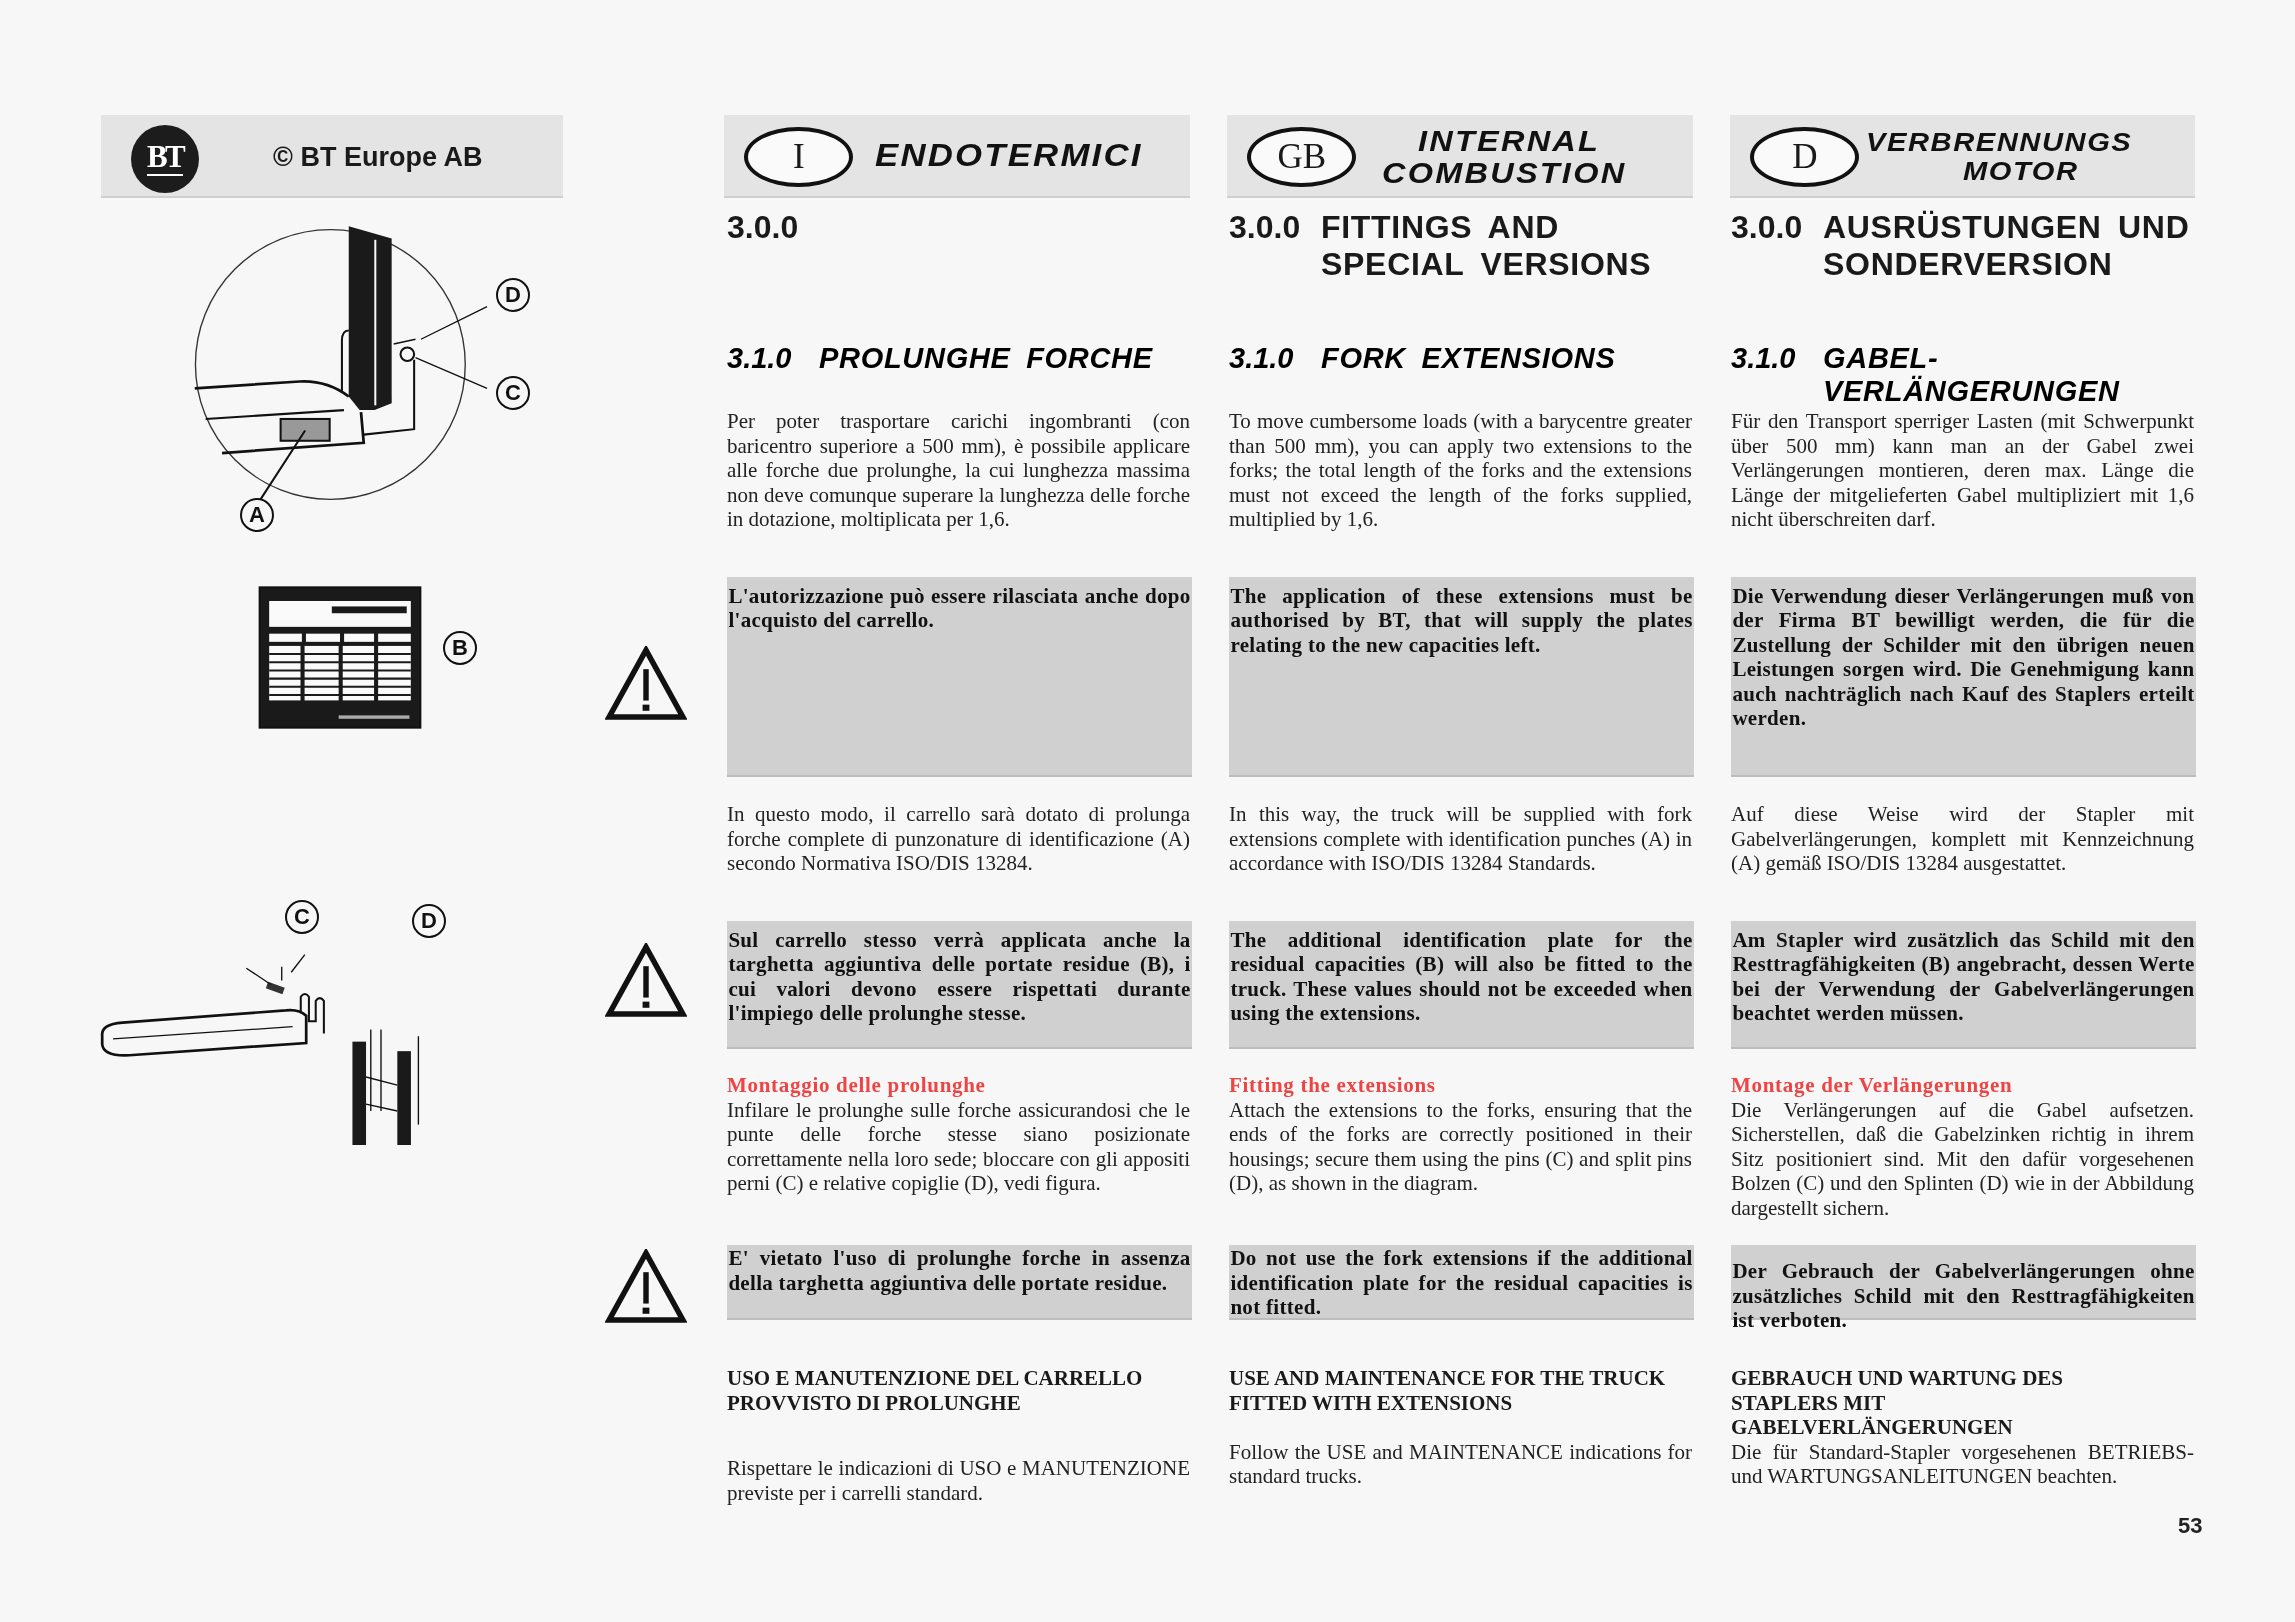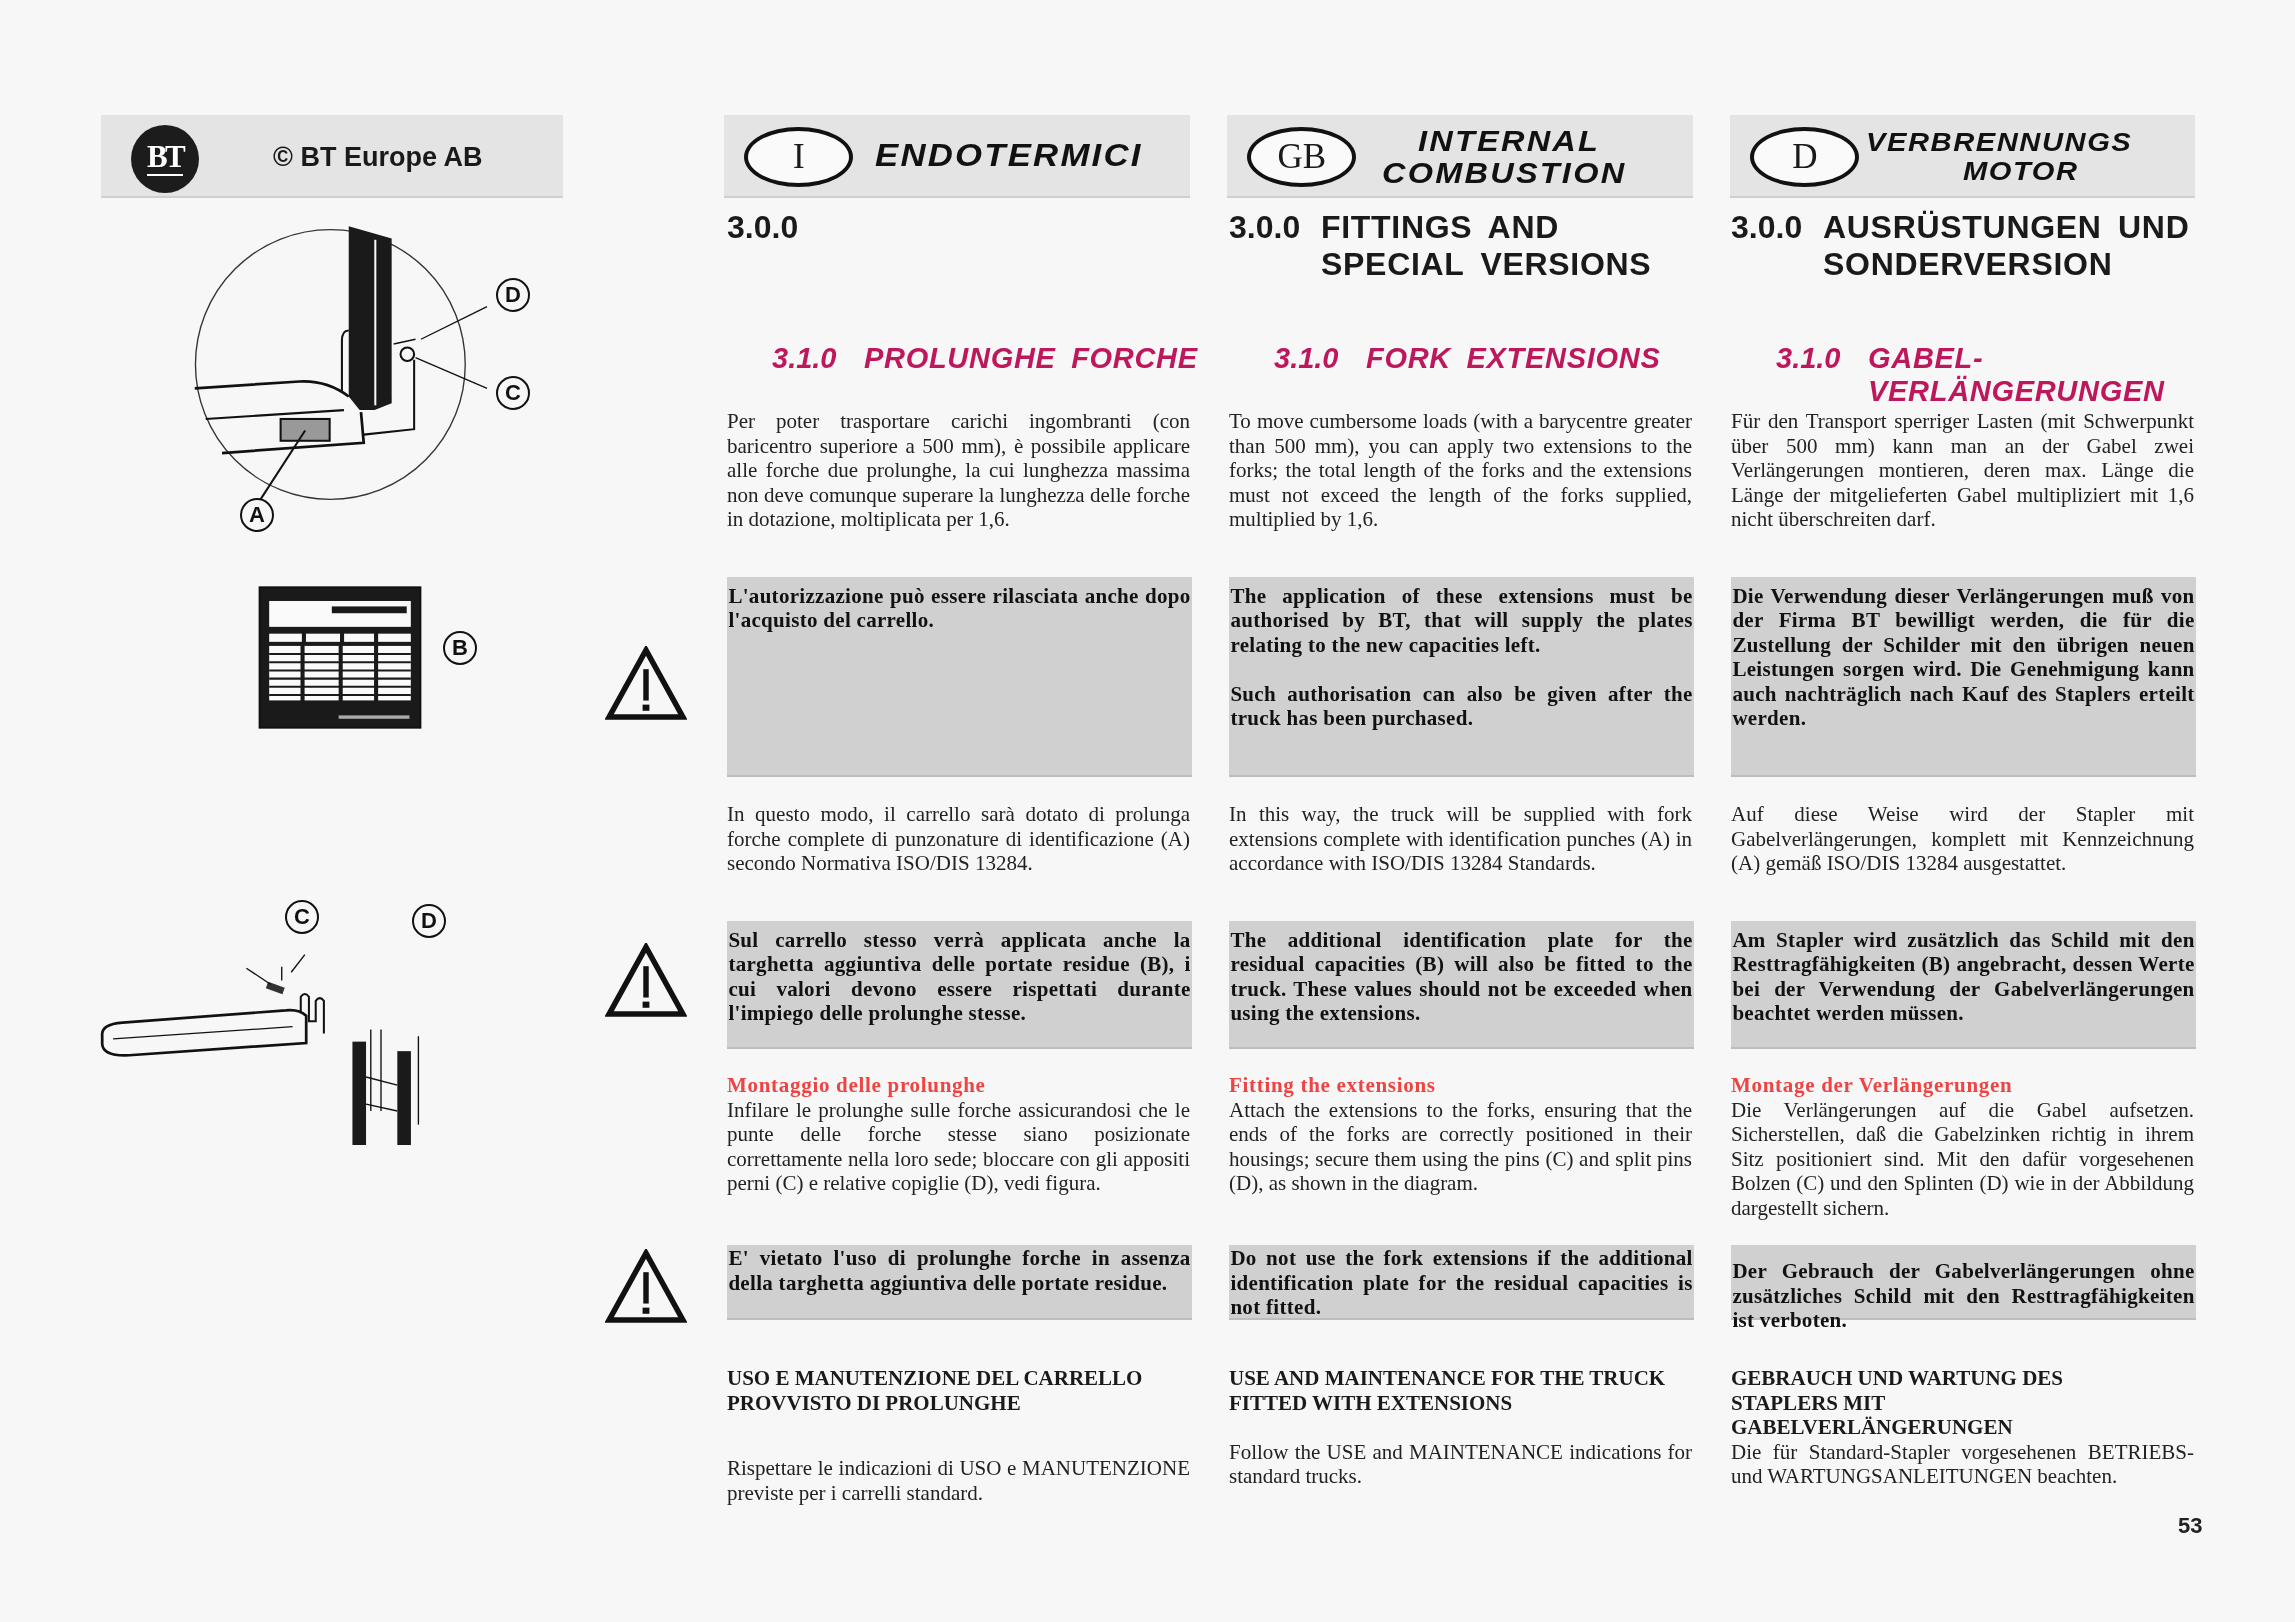--- a/index.html
+++ b/index.html
@@ -18,21 +18,21 @@
   .lang-box .badge { position: absolute; left: 20.4px; top: 12.3px; width: 109px; height: 60px; border-radius: 50%; border: 4.1px solid #111; background: #fafafa; font-family: "Liberation Serif", serif; font-size: 35px; display: flex; align-items: center; justify-content: center; }
   .lang-box .ttl { position: absolute; font-family: "Liberation Sans", sans-serif; font-weight: bold; font-style: italic; color: #111; letter-spacing: 2px; transform: scaleX(1.12); transform-origin: left center; }
   .lang-it { left: 724px; width: 466px; }
   .lang-gb { left: 1227px; width: 466px; }
   .lang-d  { left: 1730px; width: 465px; }
 
   
   .h1 { position: absolute; font-family: "Liberation Sans", sans-serif; font-weight: bold; font-size: 32px; line-height: 37px; color: #1a1a1a; }
   .h1 .num { position: absolute; left: 0; top: 0; }
   .h1 .txt { position: absolute; left: 92px; top: 0; width: 382px; letter-spacing: 0.7px; word-spacing: 6.8px; }
-  .h2 { position: absolute; font-family: "Liberation Sans", sans-serif; font-weight: bold; font-style: italic; font-size: 29px; line-height: 33px; color: #be185d; margin-left: 45px; }
+  .h2 { position: absolute; font-family: "Liberation Sans", sans-serif; font-weight: bold; font-style: italic; font-size: 29px; line-height: 33px; color: #000000; }
   .h2 .num { position: absolute; left: 0; top: 0; }
   .h2 .txt { position: absolute; left: 92px; top: 0; width: 382px; letter-spacing: 0.7px; word-spacing: 6.8px; }
 
   
   .col { position: absolute; width: 463px; }
   .p { font-family: "Liberation Serif", serif; font-size: 21px; line-height: 24.5px; text-align: justify; color: #222; }
   .warn { position: absolute; background: #d0d0d0; border-bottom: 2px solid #bdbdbd; padding: 6.8px 1.4px 6.8px 1.4px; font-family: "Liberation Serif", serif; font-weight: bold; font-size: 21px; line-height: 24.5px; text-align: justify; color: #111; letter-spacing: 0.3px; }
   .warn p + p { margin-top: 24.5px; }
   .sub { font-family: "Liberation Serif", serif; font-weight: bold; font-size: 21px; line-height: 24.5px; letter-spacing: 0.7px; color: #ef4444; }
   .caps { font-family: "Liberation Serif", serif; font-weight: bold; font-size: 21px; line-height: 24.5px; color: #1a1a1a; }
@@ -193,21 +193,20 @@
   <span class="num">3.0.0</span>
   <span class="txt">FITTINGS AND SPECIAL VERSIONS</span>
 </div>
 <div class="h2" style="left:1229px;top:342px;width:470px;height:34px">
   <span class="num">3.1.0</span>
   <span class="txt">FORK EXTENSIONS</span>
 </div>
 <div class="col p" style="left:1229px;top:409px">To move cumbersome loads (with a barycentre greater than 500 mm), you can apply two extensions to the forks; the total length of the forks and the extensions must not exceed the length of the forks supplied, multiplied by 1,6.</div>
 <div class="warn" style="left:1229px;top:577px;width:465px;height:200px">
   <p>The application of these extensions must be authorised by BT, that will supply the plates relating to the new capacities left.</p>
-  <p>Such authorisation can also be given after the truck has been purchased.</p>
 </div>
 <div class="col p" style="left:1229px;top:802px">In this way, the truck will be supplied with fork extensions complete with identification punches (A) in accordance with ISO/DIS 13284 Standards.</div>
 <div class="warn" style="left:1229px;top:921px;width:465px;height:128px">
   <p>The additional identification plate for the residual capacities (B) will also be fitted to the truck. These values should not be exceeded when using the extensions.</p>
 </div>
 <div class="col" style="left:1229px;top:1073px">
   <div class="sub">Fitting the extensions</div>
   <div class="p">Attach the extensions to the forks, ensuring that the ends of the forks are correctly positioned in their housings; secure them using the pins (C) and split pins (D), as shown in the diagram.</div>
 </div>
 <div class="warn" style="left:1229px;top:1245px;width:465px;height:75px;padding-top:1.4px">

